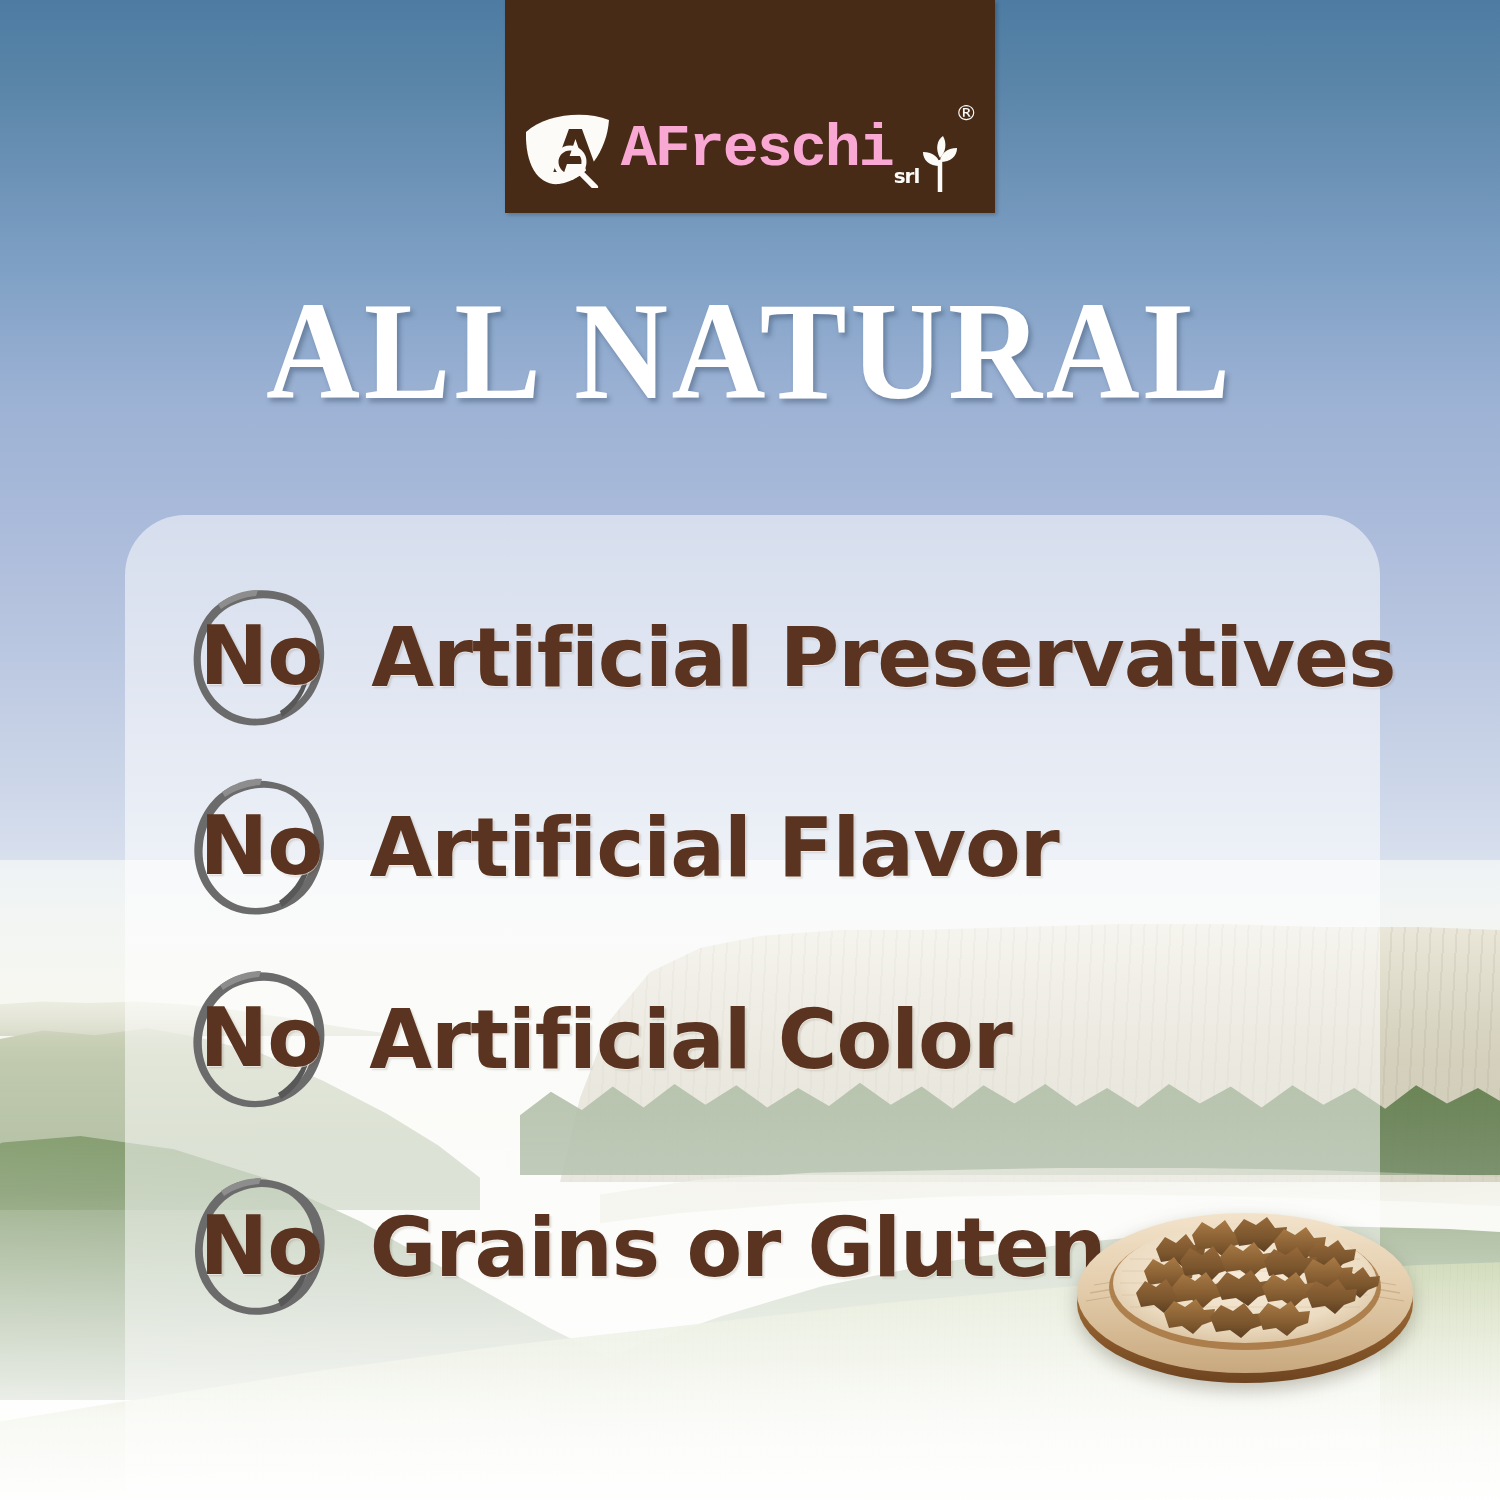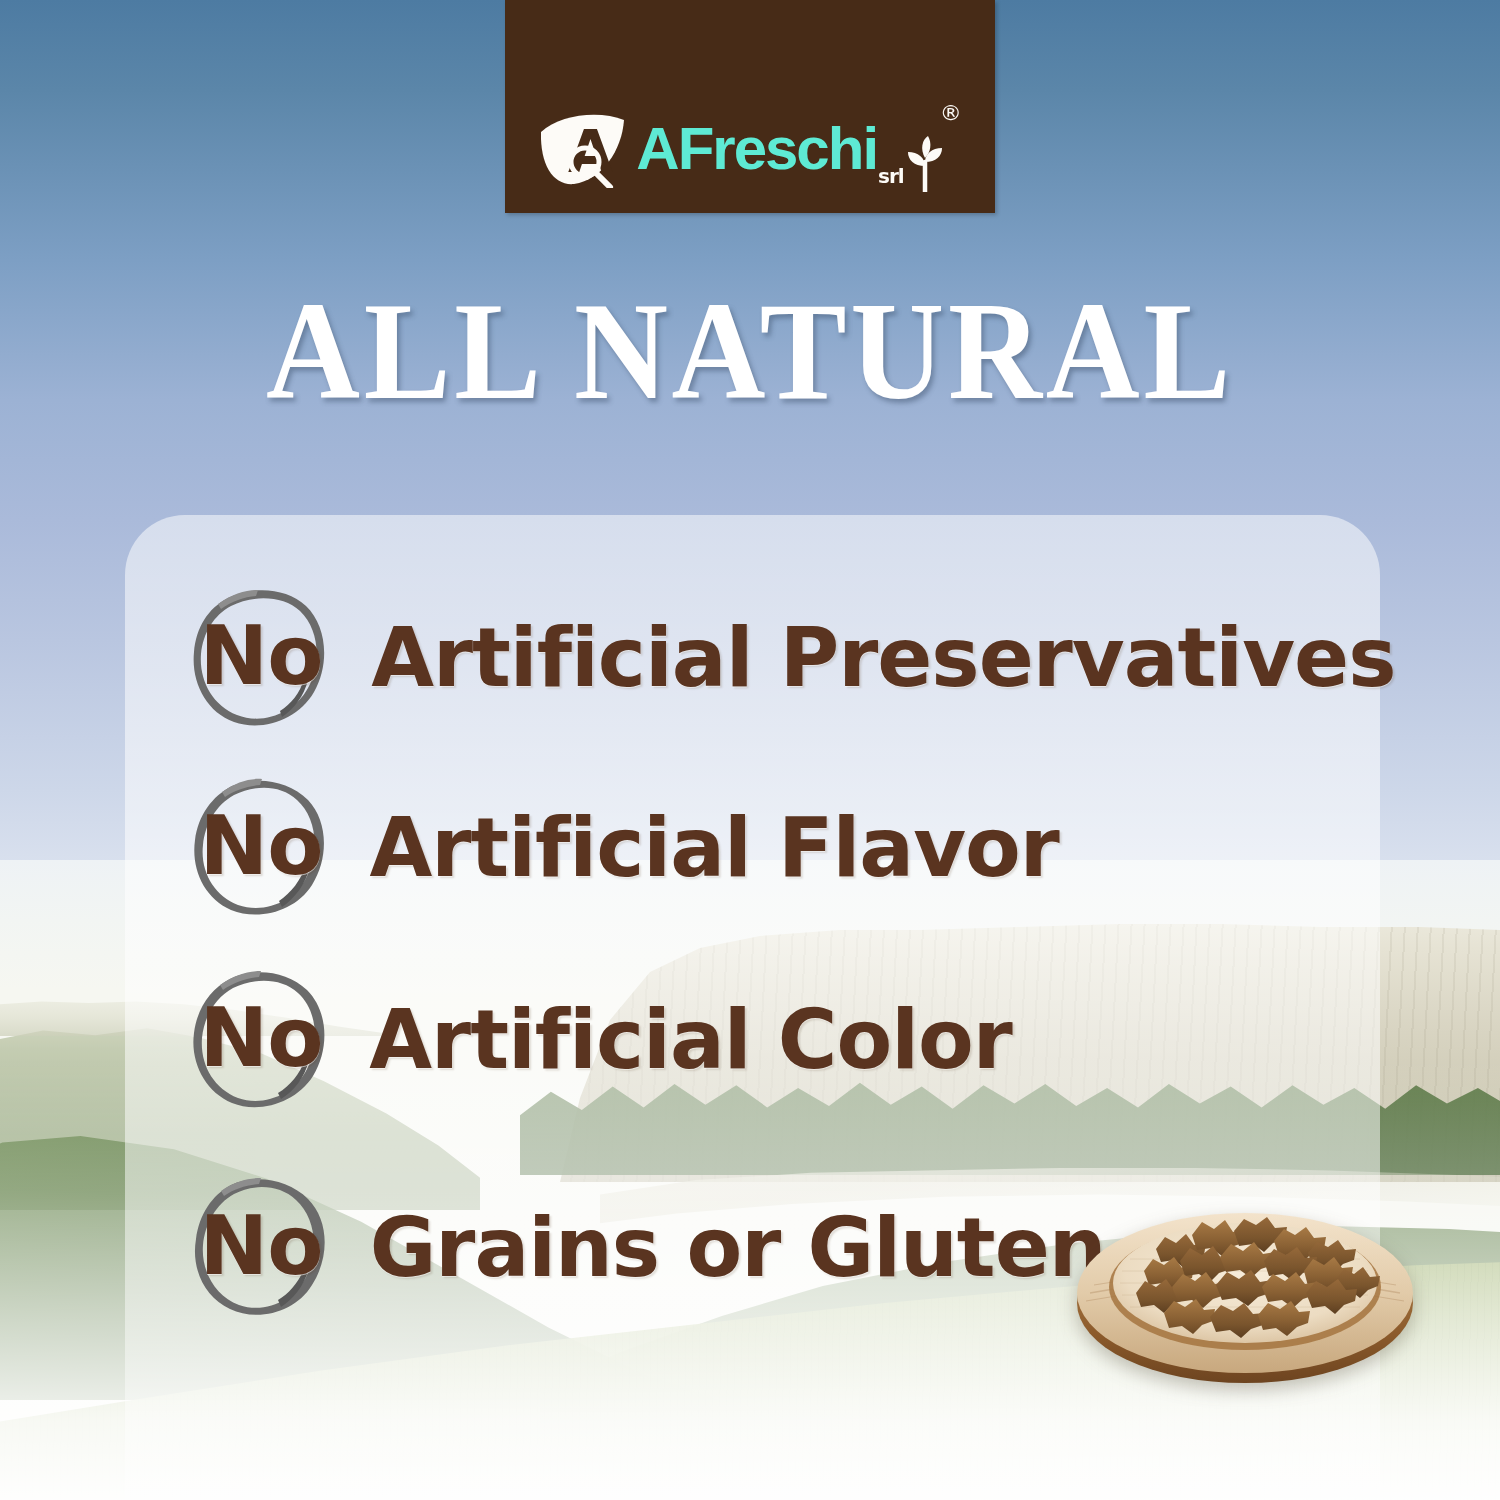--- a/index.html
+++ b/index.html
@@ -144,24 +144,24 @@
     box-shadow:2px 2px 4px rgba(0,0,0,0.22);
     z-index:30;
   }
   .logo-inner {
     position:absolute; left:0; right:0; top:104px;
     display:flex; align-items:center; justify-content:center;
     height:90px;
   }
   .logo-leaf { position:relative; width:92px; height:78px; margin-right:-6px; }
   .logo-word {
-    font-family:Liberation Sans, sans-serif;
+    font-family:Liberation Mono, monospace;
     font-weight:bold;
     font-size:60px;
-    color:#5eead4;
+    color:#f9a8d4;
     letter-spacing:-2px;
     line-height:1;
     margin-left:12px;
   }
   .logo-srl {
     font-family:"DejaVu Sans", sans-serif;
     font-weight:bold;
     font-size:20px;
     color:#fdfbf7;
     align-self:flex-end;

